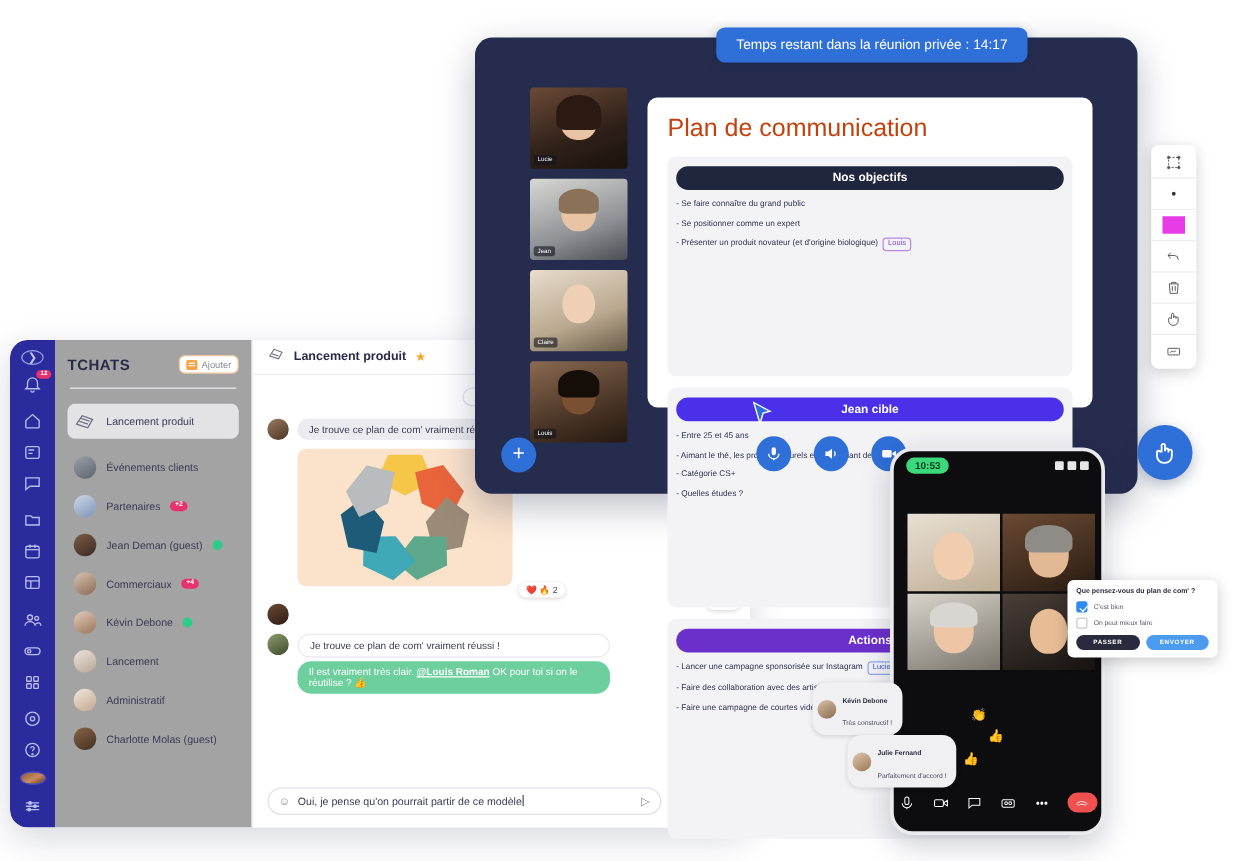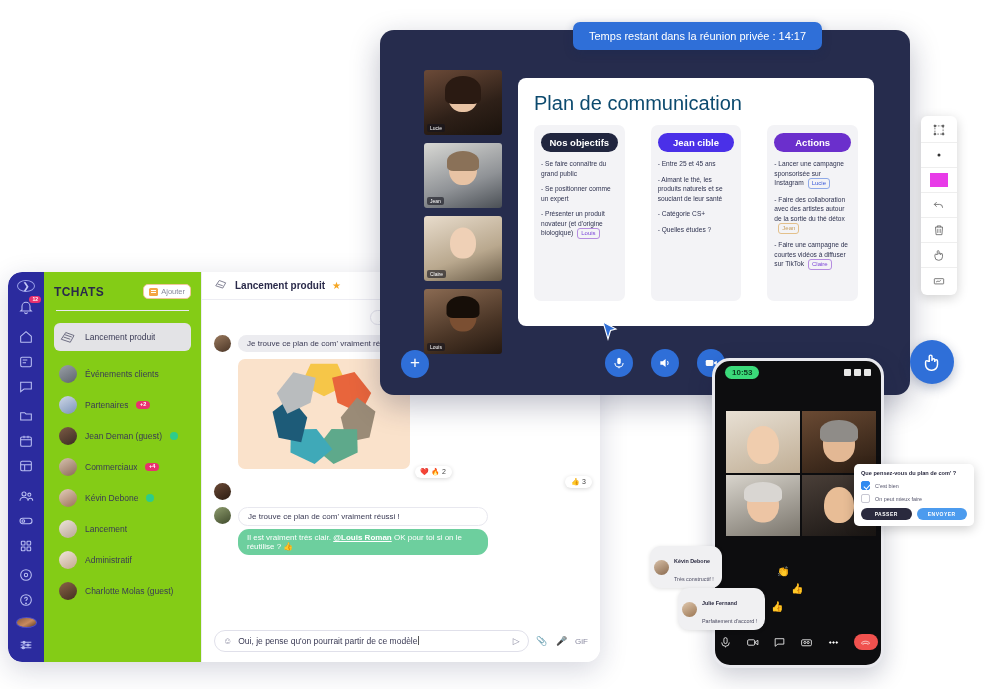--- a/index.html
+++ b/index.html
@@ -43,21 +43,21 @@
   }
   .rail-expand {
     width: 18px; height: 18px; border-radius: 50%;
     border: 1px solid #9aa0e8; color: #c3c7f5;
     display:flex;align-items:center;justify-content:center;
     font-size: 9px; margin-bottom: 7px; margin-top: 2px;
   }
 
   
   .chat-list {
-    width: 158px; background: #84cc16; padding: 12px 10px 0 10px;
+    width: 158px; background: #a3a3a3; padding: 12px 10px 0 10px;
     border-right: 1px solid #ececf3;
   }
   .chat-list-head { display:flex; align-items:center; justify-content:space-between; }
   .chats-title { font-size: 12px; font-weight: bold; color: #2a2a4a; letter-spacing: .4px; }
   .add-btn {
     display:flex; align-items:center; gap:3px;
     border: 1px solid #f0c79a; border-radius: 5px;
     padding: 2px 5px; font-size: 7.5px; color: #8a8a9c; background:#fff;
   }
   .add-sq { width: 9px; height: 8px; background:#F4A545; border-radius:1.5px; position:relative;}
@@ -135,22 +135,22 @@
   .thumbs{position:absolute;left:44px;top:40px;display:flex;flex-direction:column;gap:8px;}
   .thumb{width:78px;height:65px;border-radius:3px;overflow:hidden;position:relative;}
   .thumb-label{
     position:absolute;left:3px;bottom:3px;background:rgba(20,20,30,.6);
     color:#fff;font-size:5px;padding:1px 3px;border-radius:2px;
   }
   .board{
     position:absolute;left:138px;top:48px;width:356px;height:248px;
     background:#fff;border-radius:8px;padding:14px 16px;
   }
-  .board-title{font-size:20px;color:#0c4a6e;margin-bottom:10px;}
-  .cols{display:flex;gap:26px;}
+  .board-title{font-size:20px;color:#c2410c;margin-bottom:10px;}
+  .cols{display:flex;gap:9px;flex-direction:column;}
   .col{flex:1;background:#f3f3f6;border-radius:7px;padding:8px 7px;min-height:176px;}
   .col-chip{
     border-radius:11px;color:#fff;font-size:9.5px;font-weight:bold;
     text-align:center;padding:4px 0;margin-bottom:7px;
   }
   .chip-dark{background:#21263F;}
   .chip-blue{background:#4A30E8;}
   .chip-purple{background:#6B2FCC;}
   .col p{font-size:6.6px;color:#2f3350;line-height:1.45;margin-bottom:6px;}
   .p-pink{color:#E0579E;}

